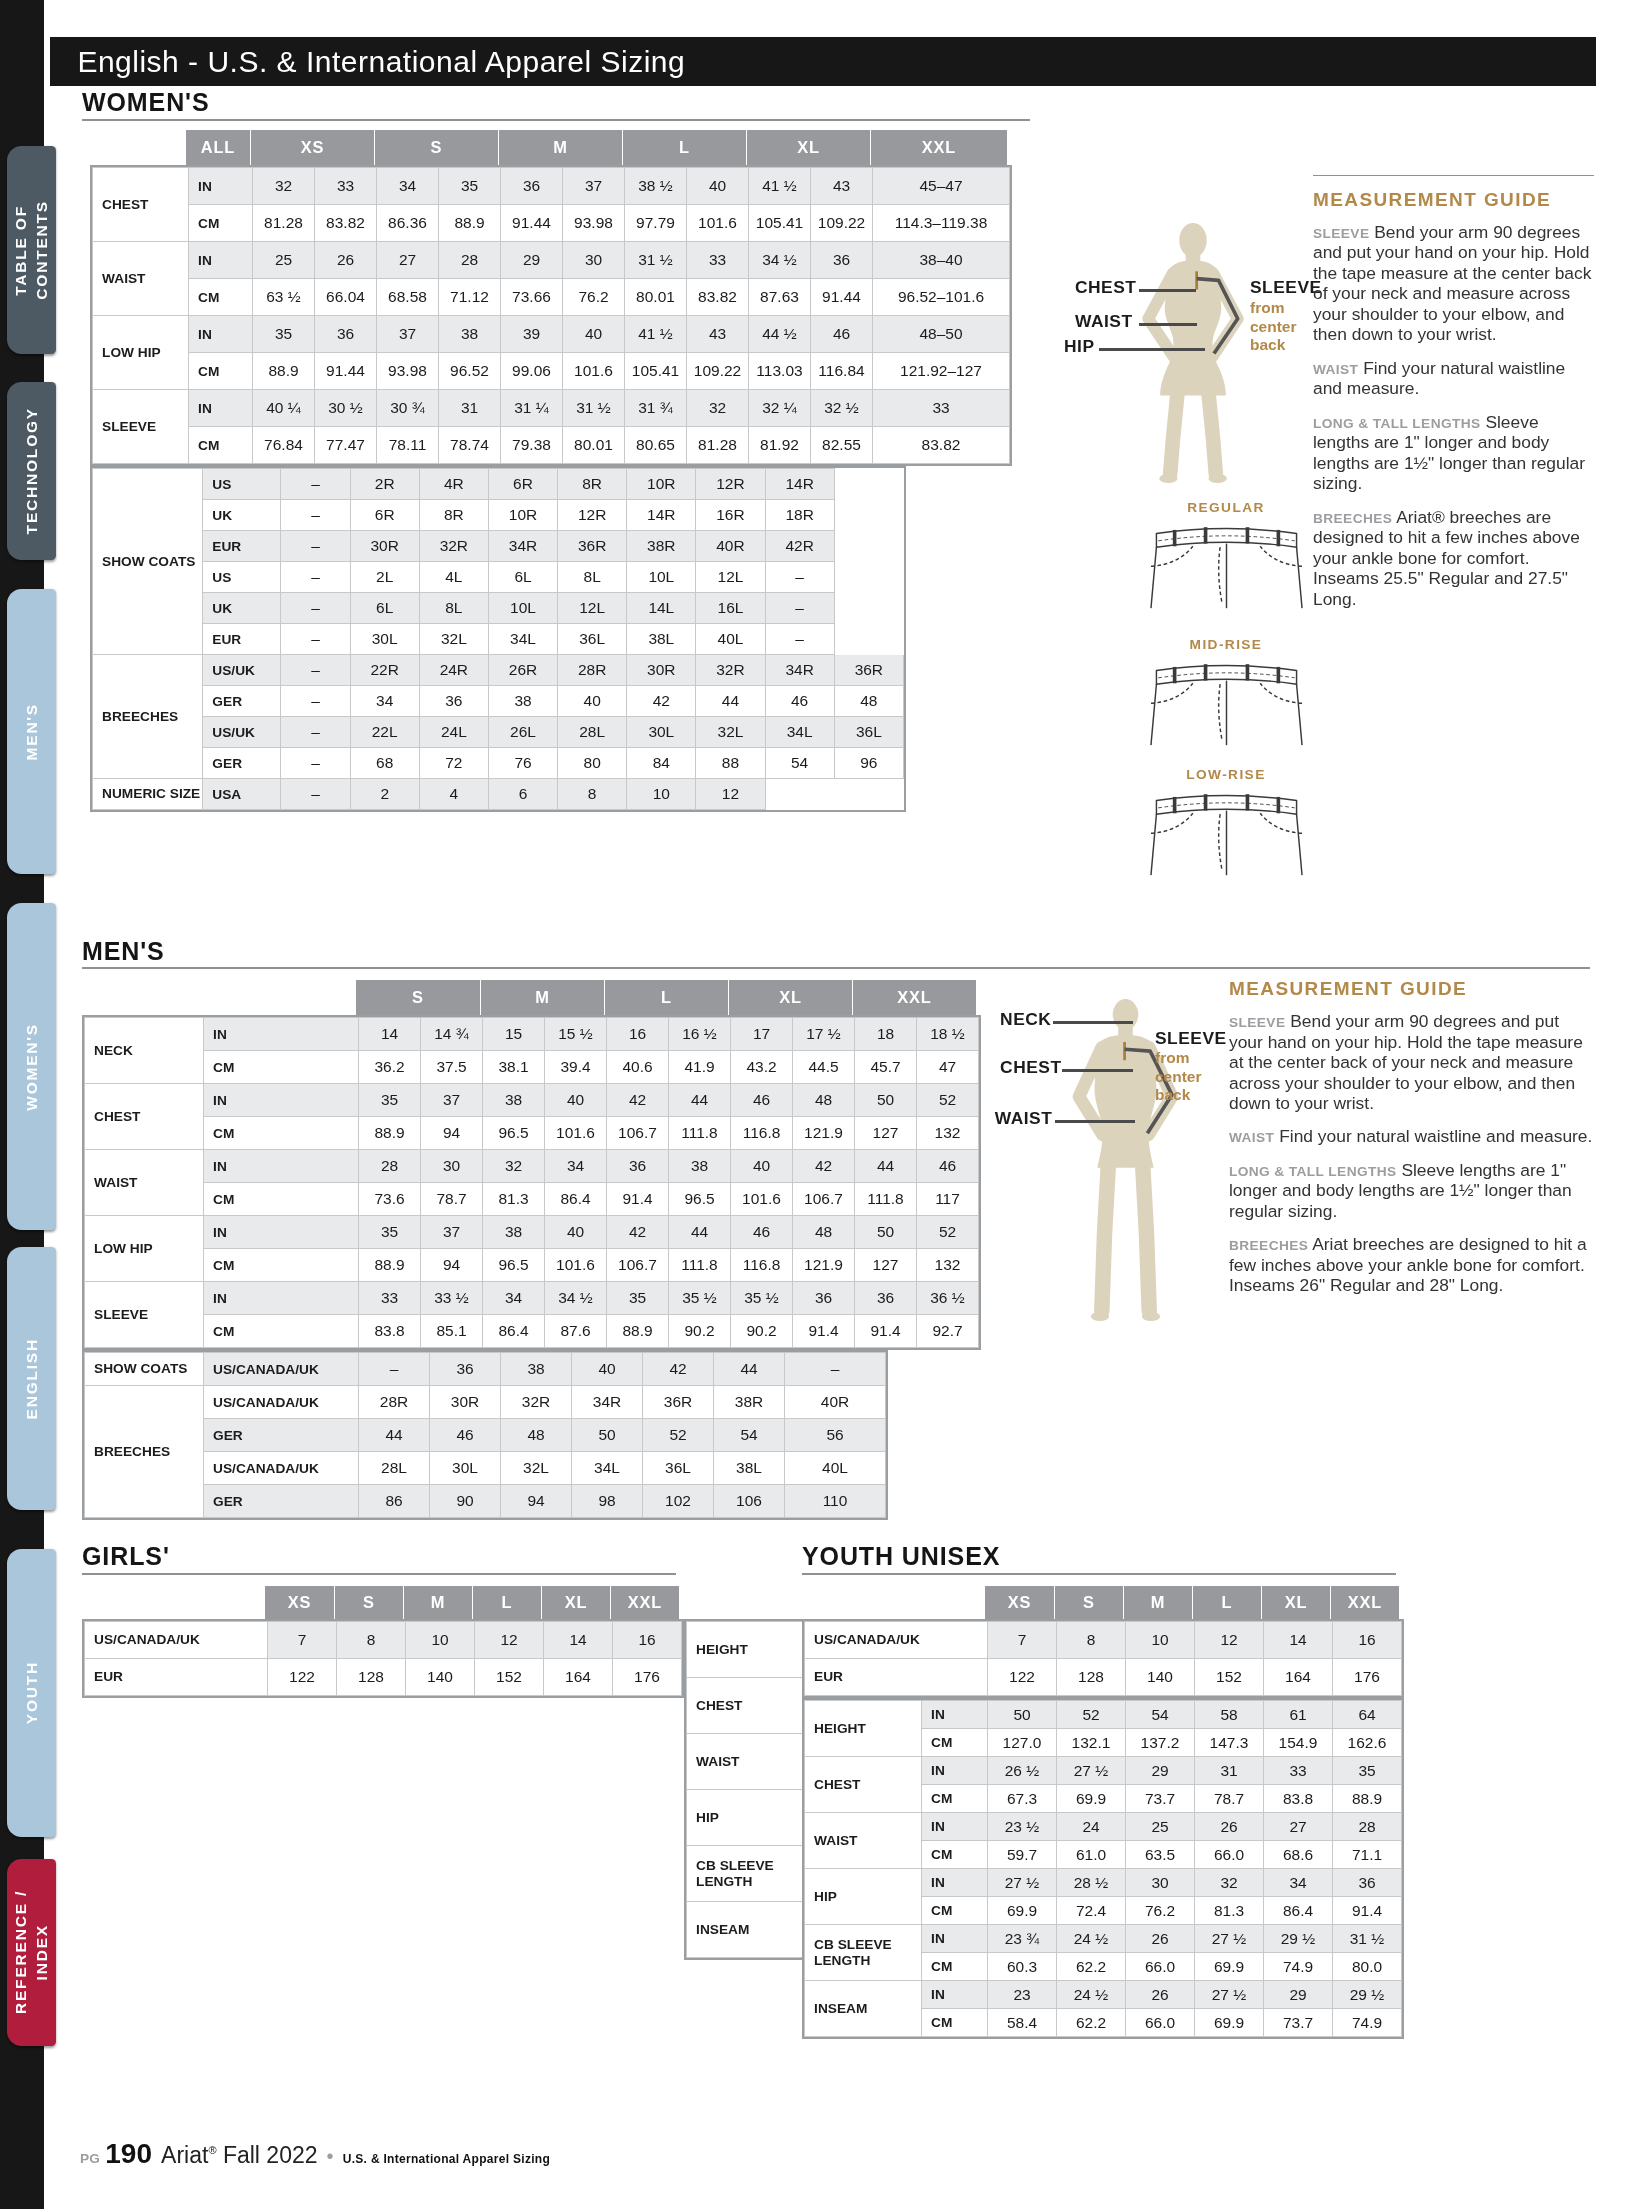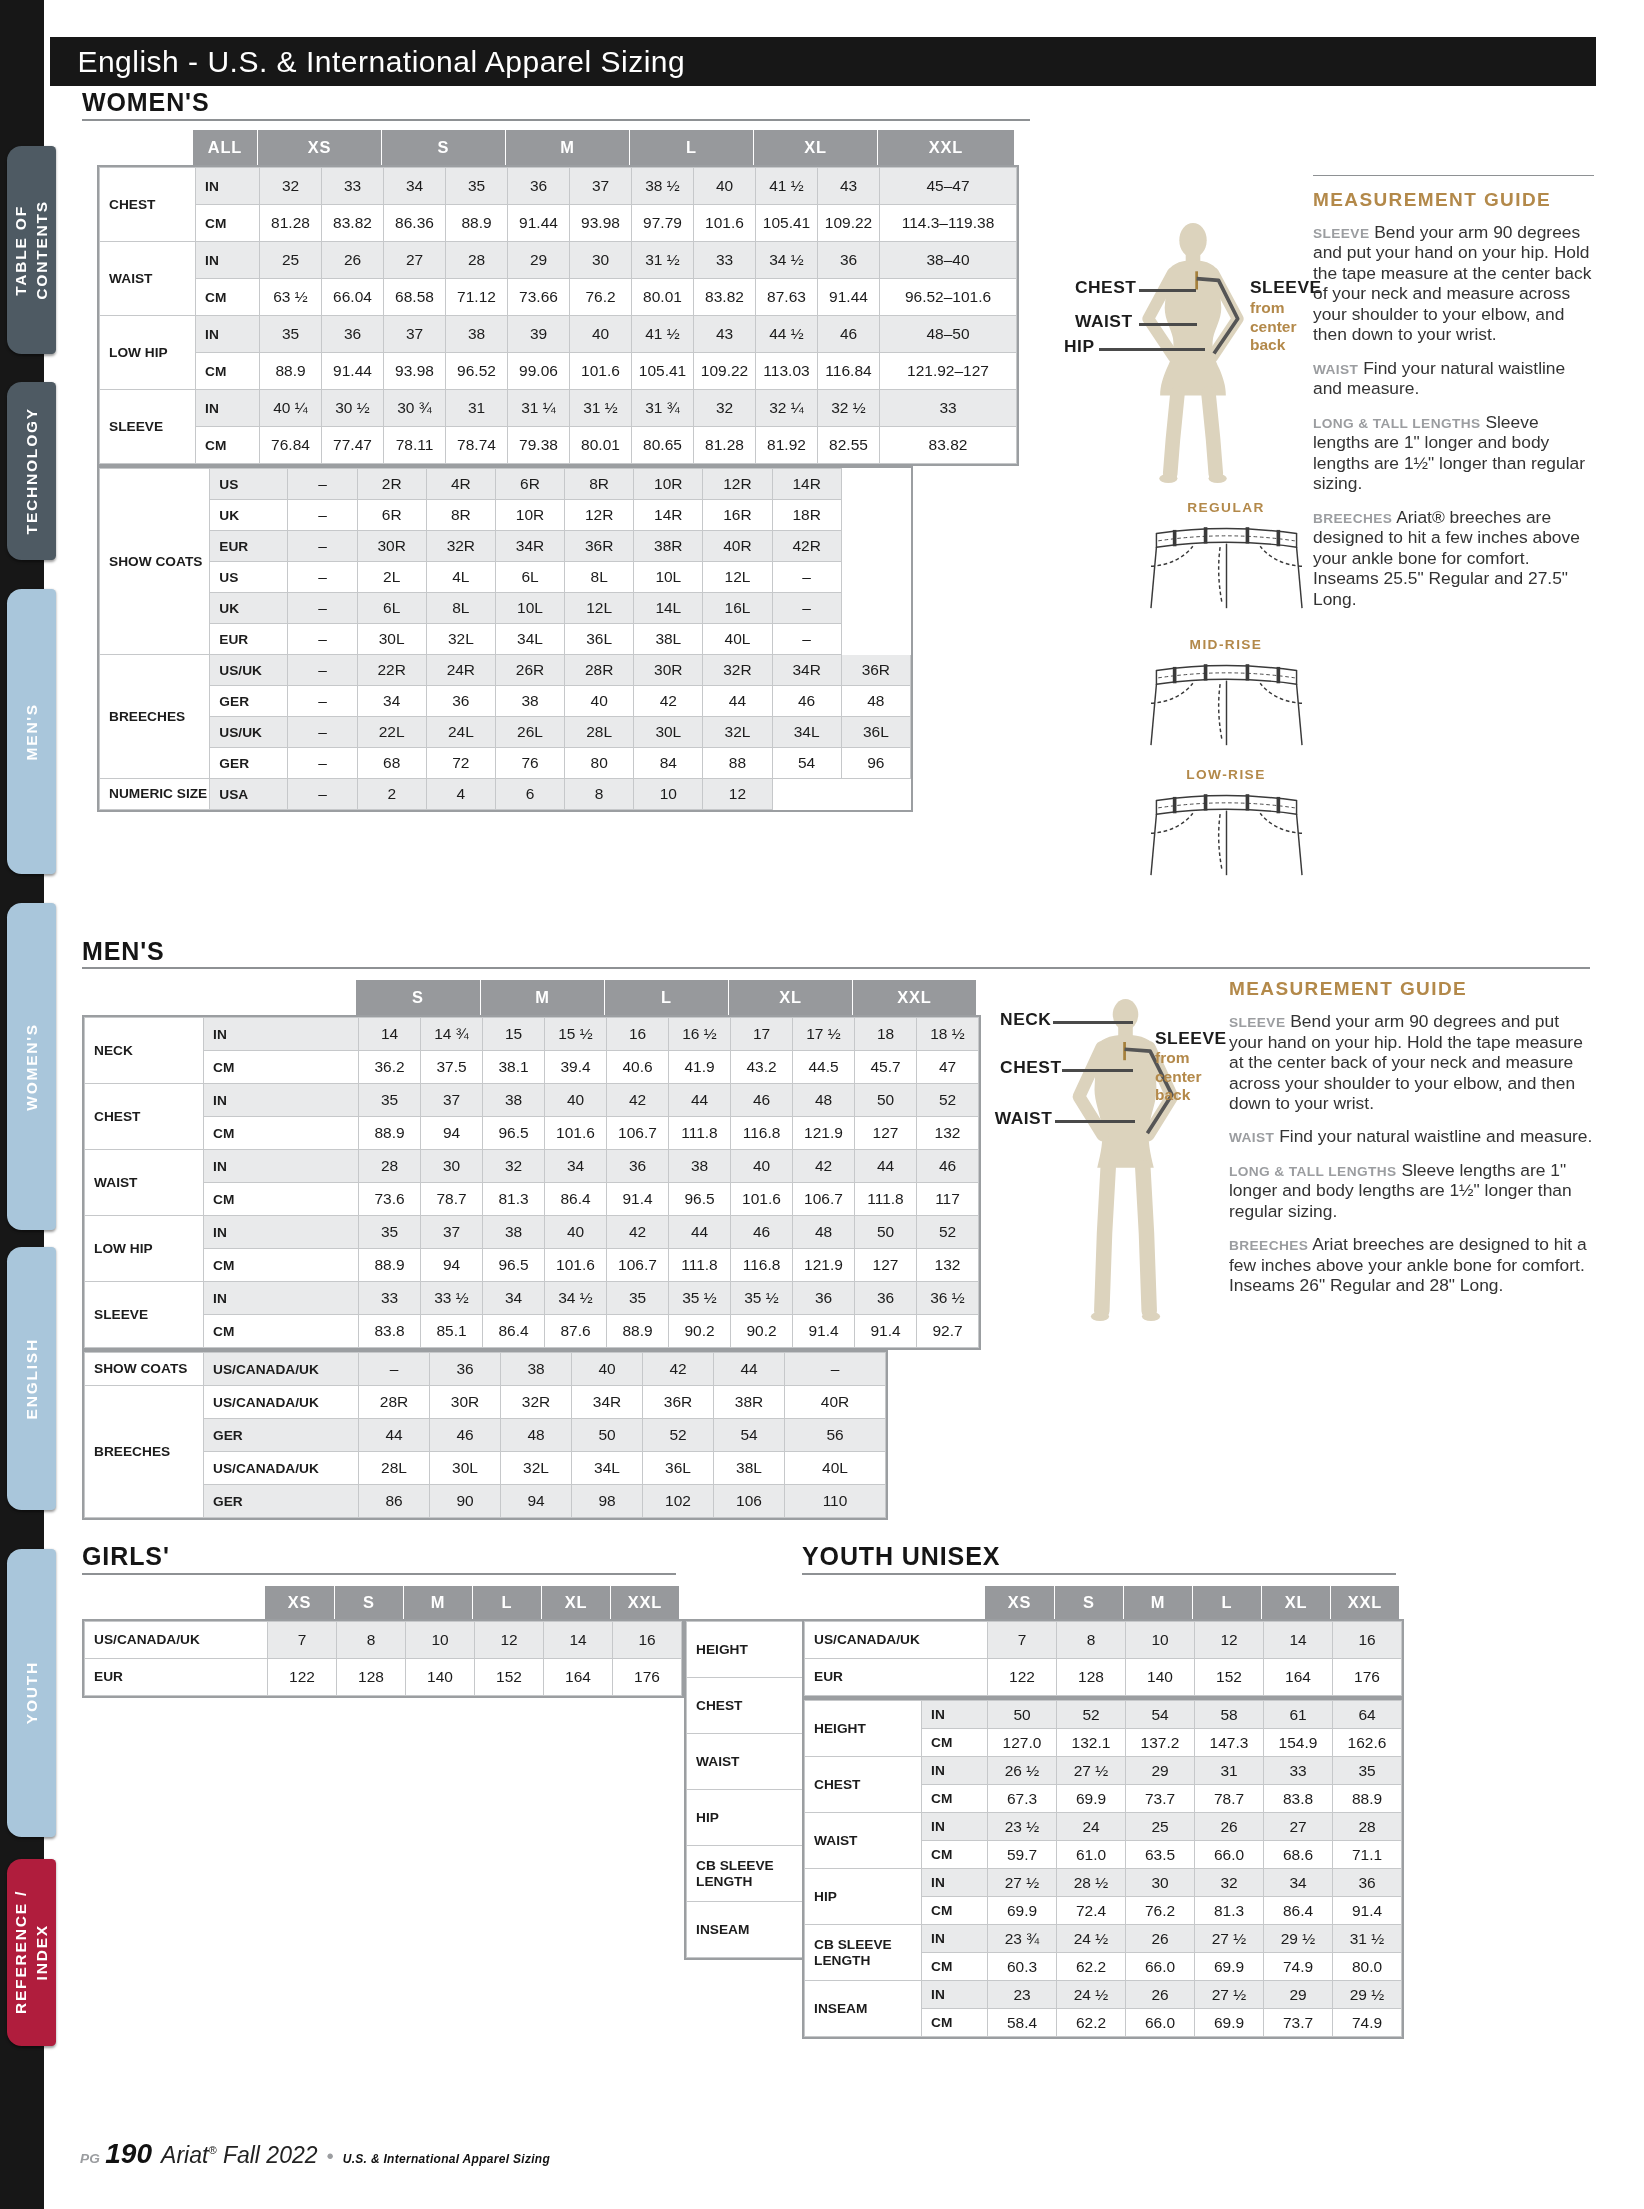--- a/index.html
+++ b/index.html
@@ -44,21 +44,21 @@
   .g-term{color:#9b9da0;font-weight:bold;font-size:13.7px;letter-spacing:0.4px;}
   
   .fig{position:absolute;}
   .figlbl{position:absolute;font-weight:bold;font-size:17.4px;color:#1c1c1c;letter-spacing:0.5px;}
   .figsub{position:absolute;color:#b3894a;font-weight:bold;font-size:15.5px;width:64px;line-height:1.2;}
   .mline{position:absolute;height:2.7px;background:#4a4a4a;}
   .riseblock{position:absolute;width:164px;}
   .riselbl{color:#b3894a;font-weight:bold;font-size:13.7px;letter-spacing:1.4px;text-align:center;margin-bottom:3.7px;}
   .pants{width:164px;display:flex;justify-content:center;}
   
-  .footer{position:absolute;display:flex;align-items:baseline;font-style:italic;}
+  .footer{position:absolute;display:flex;align-items:baseline;}
   .f-pg{color:#9b9da0;font-weight:bold;font-size:13.7px;margin-right:5.5px;}
   .f-num{color:#111;font-weight:bold;font-size:28px;margin-right:9.1px;}
   .f-ed{color:#222;font-size:23px;margin-right:9.1px;}
   .f-ed sup{font-size:11px;}
   .f-sep{color:#9b9da0;font-size:20px;margin-right:9.1px;}
   .f-title{color:#111;font-weight:bold;font-size:12px;letter-spacing:0.3px;}
 </style>
 </head>
 <body>
 
@@ -87,21 +87,21 @@
       <span class="vtext">INDEX</span>
     </div>
   </div>
 
 <div class="titlebar">
   <span>English - U.S. &amp; International Apparel Sizing</span>
 </div>
 
 <div class="sec-h" style="left:82px;top:88px">WOMEN'S</div>
 <div class="rule" style="left:82px;top:119px;width:948px"></div>
-<div class="tablewrap" style="left:97px;top:130px"><div class="band" style="margin-left: 96px; height: 35px;">
+<div class="tablewrap" style="left:90px;top:130px"><div class="band" style="margin-left: 96px; height: 35px;">
       <div class="bandcell" style="width: 64px;">ALL</div>
       <div class="bandcell" style="width: 124px;">XS</div>
       <div class="bandcell" style="width: 124px;">S</div>
       <div class="bandcell" style="width: 124px;">M</div>
       <div class="bandcell" style="width: 124px;">L</div>
       <div class="bandcell" style="width: 124px;">XL</div>
       <div class="bandcell" style="width: 137px;">XXL</div>
     </div><div class="tbox"><table class="sz" style="width: 918px;">
         <colgroup>
           <col style="width: 96px;">

